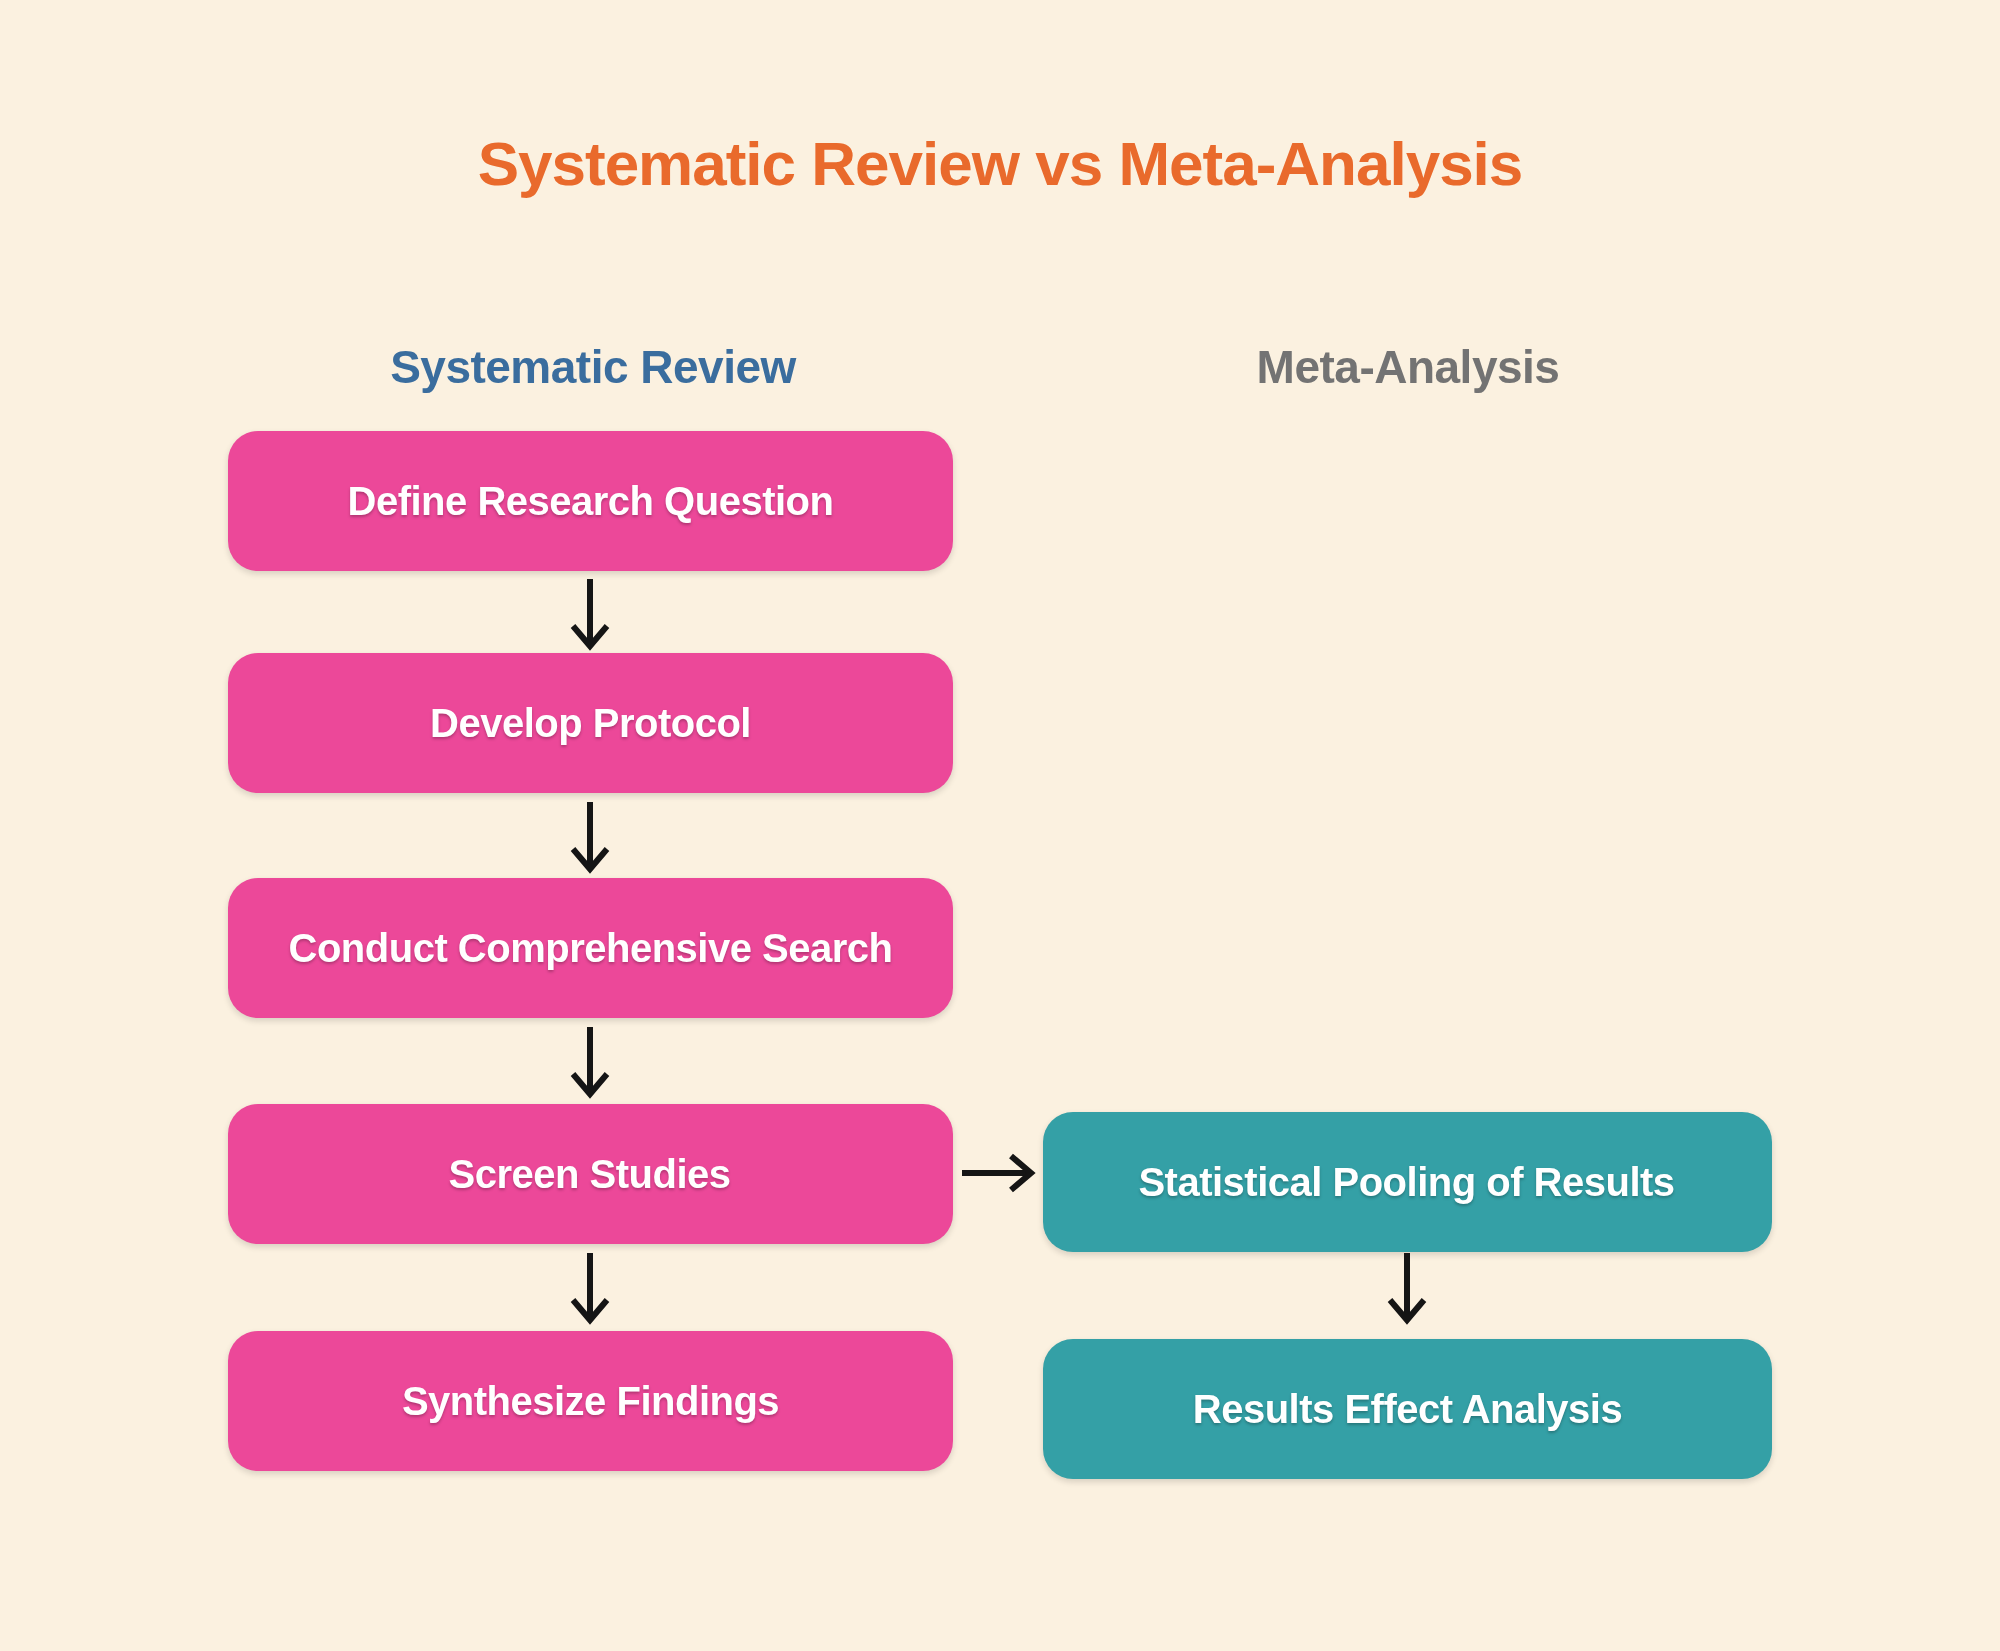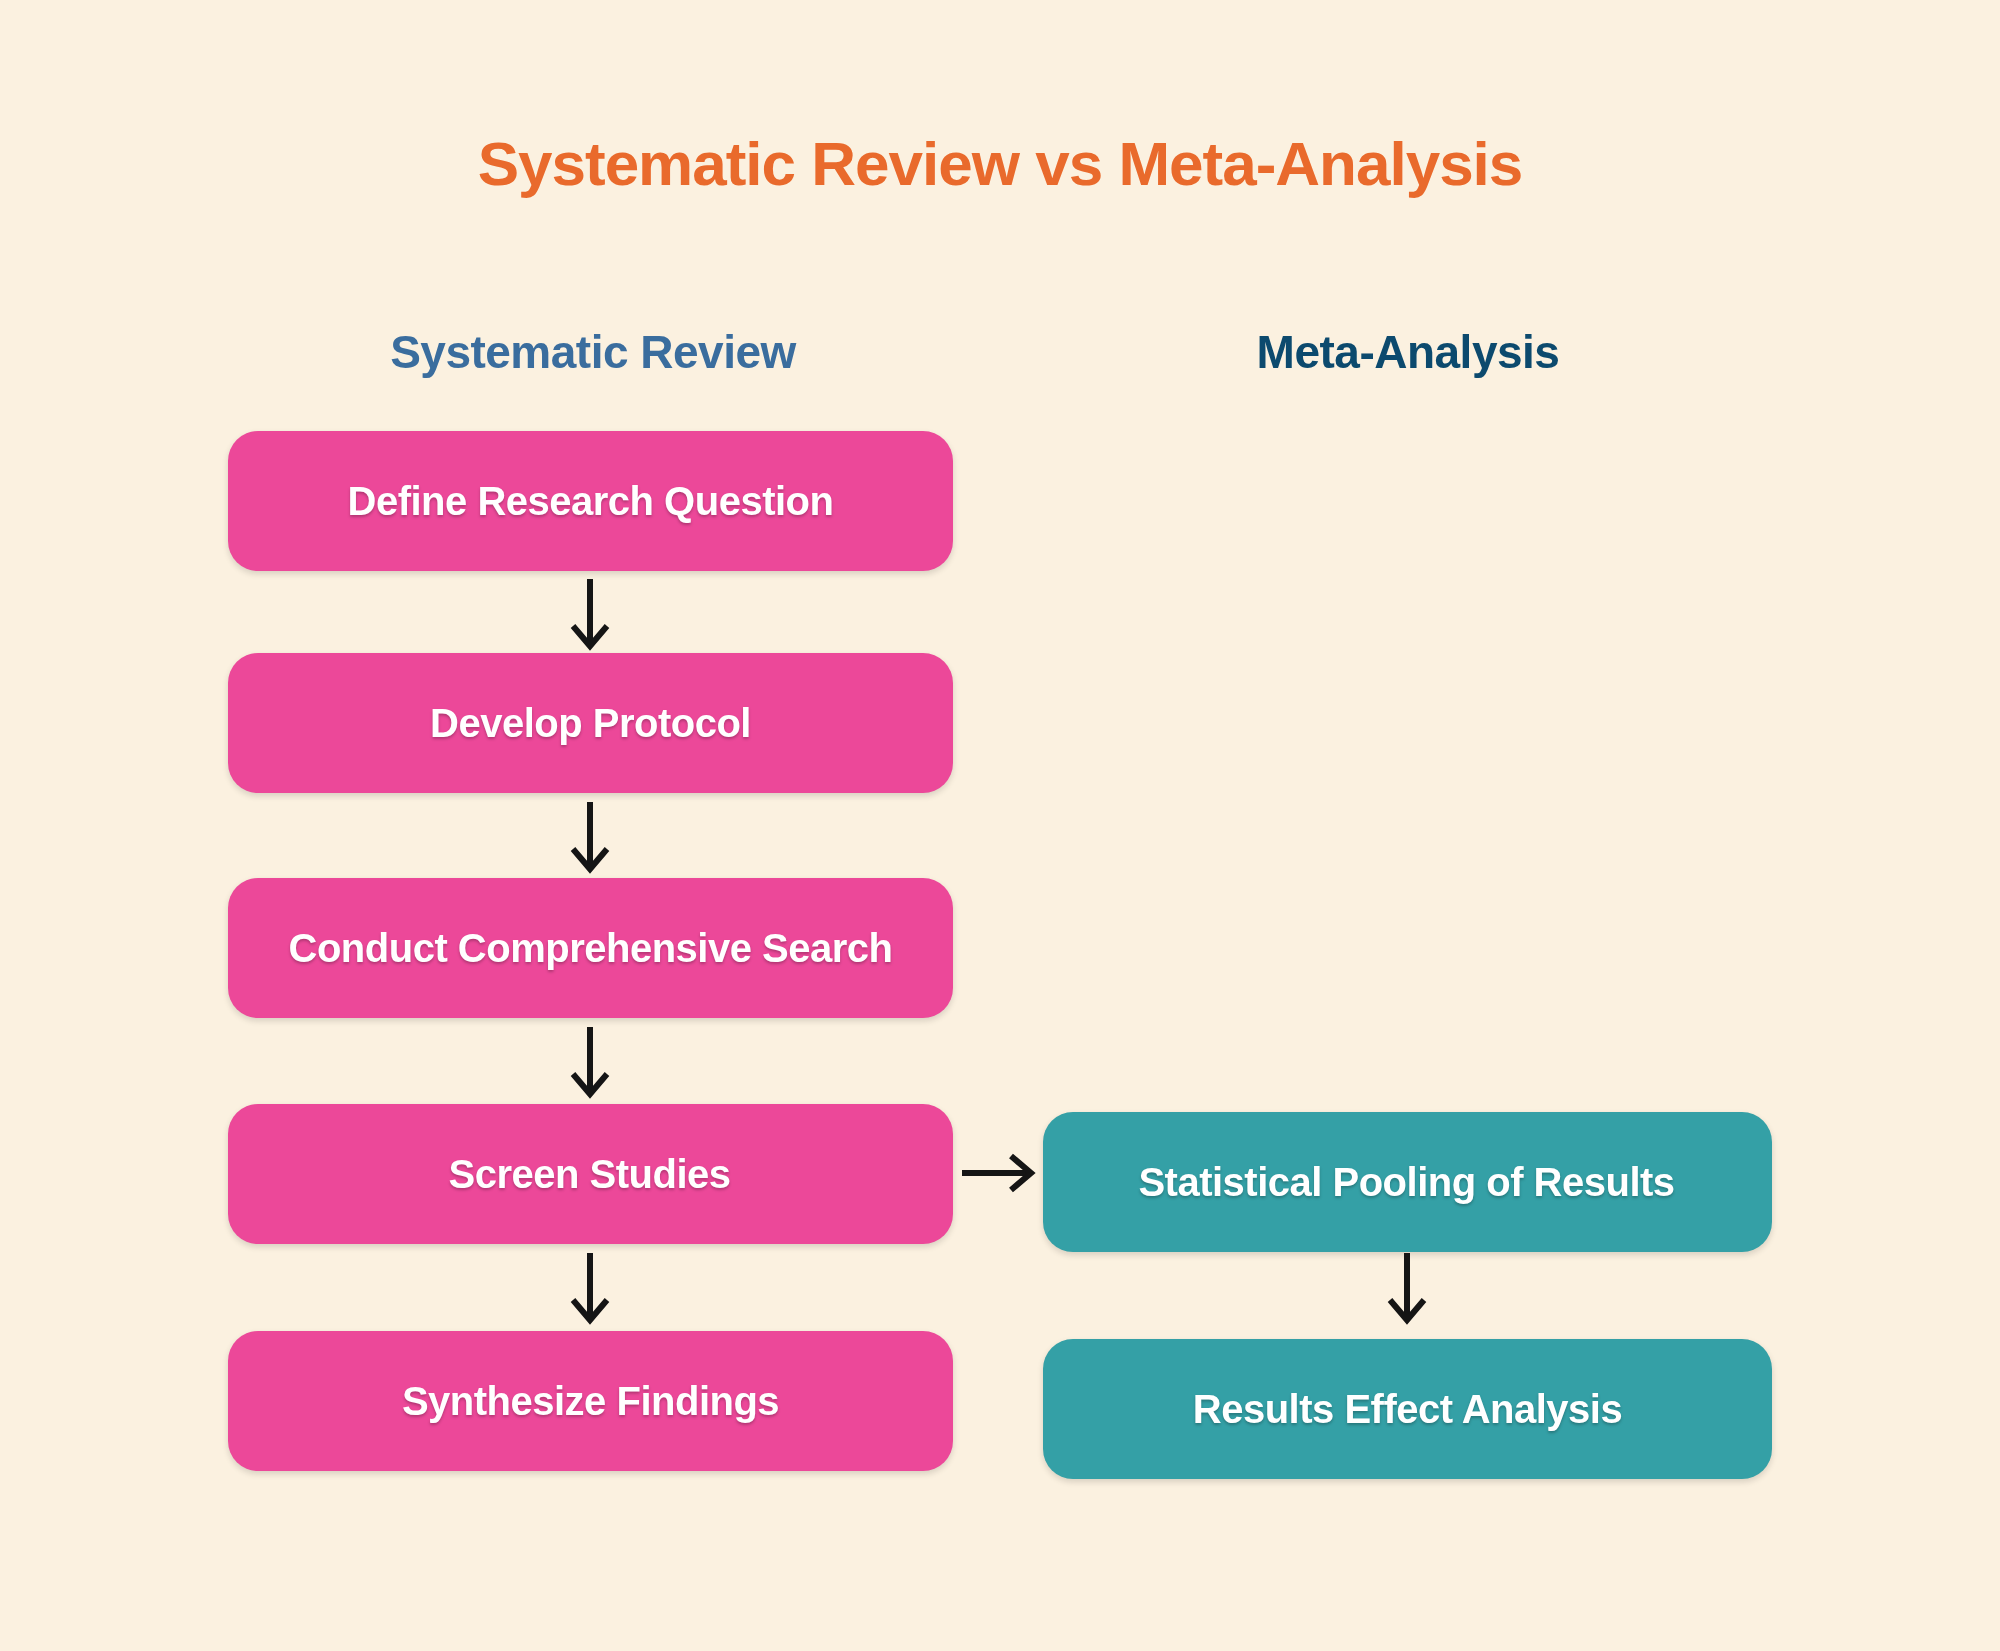--- a/index.html
+++ b/index.html
@@ -22,30 +22,30 @@
     width: 2000px;
     text-align: center;
     font-size: 62px;
     font-weight: 700;
     letter-spacing: -1px;
     color: #e96a2c;
     margin: 0;
   }
   .col-header {
     position: absolute;
-    top: 325px;
+    top: 340px;
     width: 730px;
     text-align: center;
     font-size: 46px;
     font-weight: 700;
     letter-spacing: -0.5px;
     margin: 0;
   }
   .col-header.left  { left: 228px;  color: #3a6d9e; }
-  .col-header.right { left: 1043px; color: #0c4a6e; }
+  .col-header.right { left: 1043px; color: #737373; }
 
   .flow-box {
     position: absolute;
     width: 725px;
     height: 140px;
     border-radius: 30px;
     display: flex;
     align-items: center;
     justify-content: center;
     color: #ffffff;

